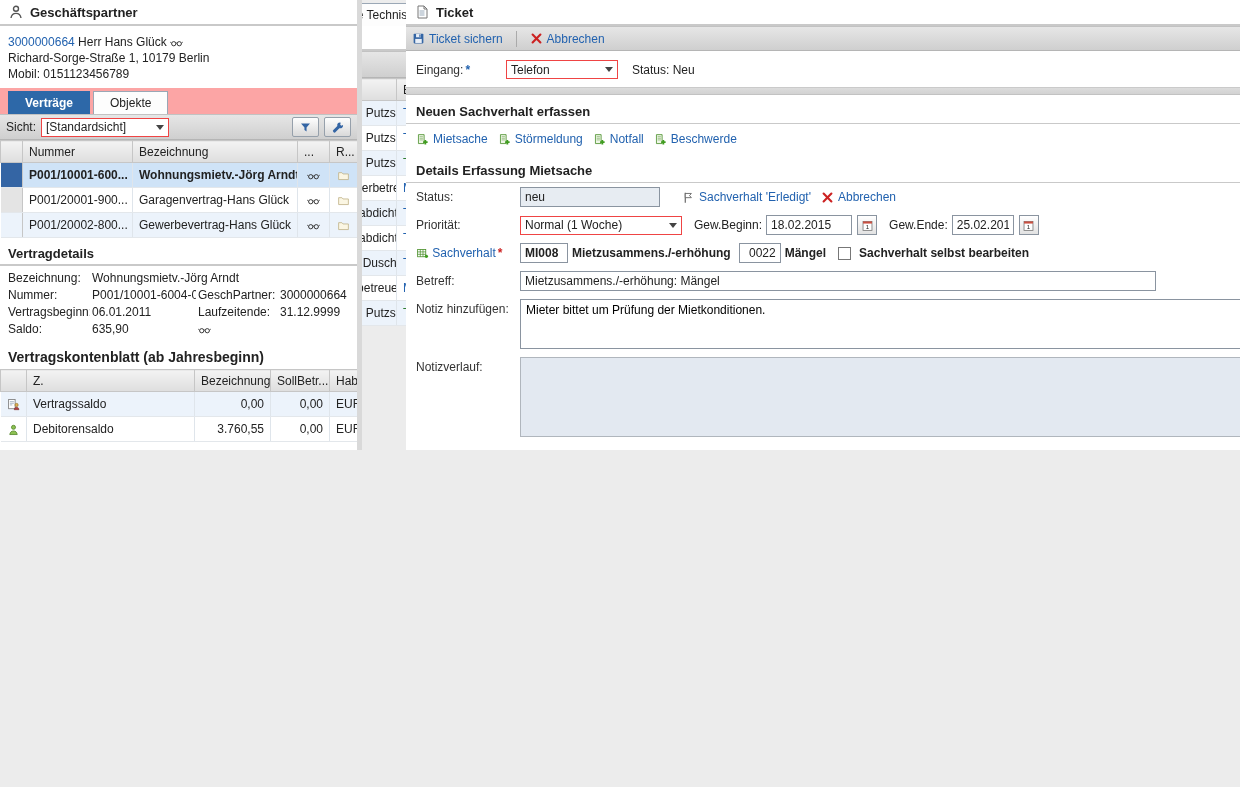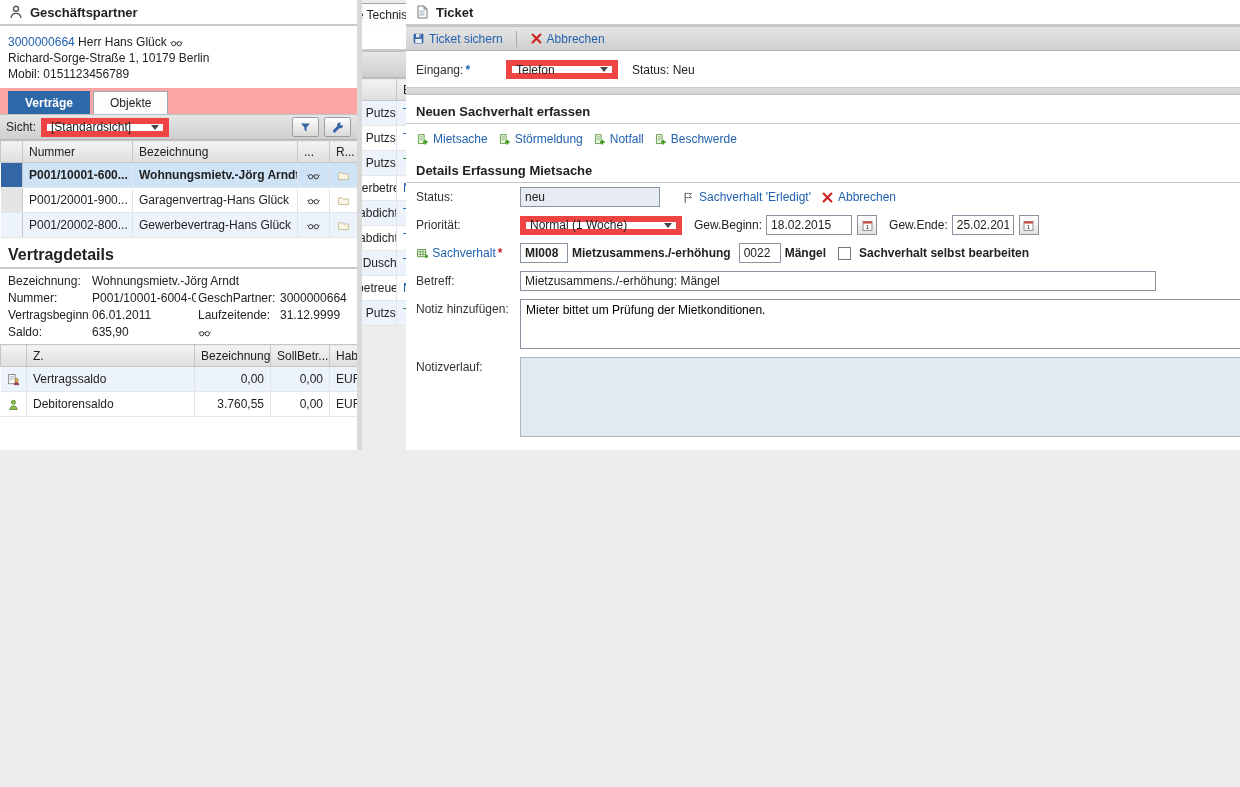--- a/index.html
+++ b/index.html
@@ -21,21 +21,21 @@
   .ic { display:inline-flex; width:16px; height:16px; flex:none; vertical-align:middle; }
   .ic svg { width:100%; height:100%; }
   .ic.sm { width:13px; height:13px; }
 
   
   .graybar { background:linear-gradient(#e6e6e6,#cfcfcf); border-top:1px solid #c2c2c2;
              border-bottom:1px solid #b5b5b5; display:flex; align-items:center; gap:5px; padding:0 6px; }
   .tool-btn { width:27px; height:20px; border:1px solid #96a0ab; border-radius:2px;
               background:linear-gradient(#fefefe,#d9d9d9); display:inline-flex;
               align-items:center; justify-content:center; cursor:pointer; flex:none; }
-  .fake-select { background:#fff; border:6px solid #ef4444; height:19px; display:inline-flex;
+  .fake-select { background:#fff; border:1px solid #ef4444; height:19px; display:inline-flex;
                  align-items:center; justify-content:space-between; padding:0 4px; gap:8px; cursor:pointer; }
   .fake-select .car { width:0; height:0; border-left:4px solid transparent; border-right:4px solid transparent;
                       border-top:5px solid #444; }
   .txtin { border:1px solid #8a94a0; background:#fff; height:20px; padding:0 4px;
            font:12px "Liberation Sans",sans-serif; color:#222; }
   .txtin[readonly] { background:#e7ecf2; }
 
   
   .tabs-row { display:flex; gap:3px; align-items:flex-end; padding:3px 8px 0 8px; background:#fca5a5; }
   .history-sec .tabs-row { background:#ececec; padding-left:1px; }
@@ -51,21 +51,21 @@
            overflow:hidden; white-space:nowrap; background:#fff; }
   .dt tr.alt td { background:#ecf3fb; }
   .dt td.sel-cell { background:#e4e4e4; border-right:1px solid #c6c6c6; }
   .dt tr.selected td { background:#cfe3f7; font-weight:bold; }
   .dt tr.selected td.sel-cell { background:#3465a4; }
   .dt td.num { text-align:right; }
   .dt td.ctr { text-align:center; }
 
   
   .partner-info { padding:8px 8px 6px 8px; line-height:16px; }
-  .section-title { font-weight:bold; font-size:16px; padding:8px 8px 3px 8px; border-bottom:2px solid #c9c9c9; }
+  .section-title { font-weight:bold; font-size:13px; padding:8px 8px 3px 8px; border-bottom:2px solid #c9c9c9; }
   .big-title { font-weight:bold; font-size:14px; padding:8px 8px 4px 8px; }
   .details-grid { display:grid; grid-template-columns:82px 104px 80px auto; padding:5px 8px; row-gap:3px; column-gap:2px; }
   .details-grid > div { overflow:hidden; white-space:nowrap; }
 
   
   .tb-link { display:inline-flex; align-items:center; gap:4px; color:#2262af; cursor:pointer; }
   .tb-sep { width:1px; height:16px; background:#aaa; margin:0 8px; }
   .divider-strip { height:8px; background:linear-gradient(#dcdcdc,#d2d2d2); border-top:1px solid #cacaca; border-bottom:1px solid #c2c2c2; }
   .sec-head { font-weight:bold; font-size:13px; padding:9px 2px 4px 10px; border-bottom:1px solid #c9c9c9; }
   .newlinks { display:flex; gap:10px; padding:8px 10px; align-items:center; }
@@ -233,20 +233,21 @@
       <div><span class="ic sm">
             <svg viewBox="0 0 16 16" xmlns="http://www.w3.org/2000/svg">
               <circle cx="4.6" cy="9.5" r="2.6" fill="none" stroke="#333" stroke-width="1.2"></circle>
               <circle cx="11.4" cy="9.5" r="2.6" fill="none" stroke="#333" stroke-width="1.2"></circle>
               <path d="M7.2 9.2q.8-1 1.6 0M2 9l-1.6-1.4M14 9l1.6-1.4" fill="none" stroke="#333" stroke-width="1.2"></path>
             </svg>
           </span></div>
       <div></div>
     </div>
 
+    <div class="big-title">Vertragskontenblatt (ab Jahresbeginn)</div>
     <table class="dt">
       <colgroup>
           <col style="width:26px">
           <col style="width:168px">
           <col style="width:76px">
           <col style="width:59px">
           <col style="width:28px">
         </colgroup>
       <thead>
           <tr id="konten-head">
@@ -444,21 +445,21 @@
             <svg viewBox="0 0 16 16" xmlns="http://www.w3.org/2000/svg">
               <rect x="2" y="3" width="10" height="9" fill="#fff" stroke="#4a8f2a"></rect>
               <path d="M2 6h10M2 9h10M5.3 3v9M8.6 3v9" stroke="#4a8f2a" stroke-width=".9"></path>
               <circle cx="12.8" cy="11.5" r="2" fill="#3f9c1f"></circle>
             </svg>
           </span>
         <span class="lnk">Sachverhalt</span><span class="req red">*</span>
       </span>
       <input class="txtin bold" style="width: 48px;" value="MI008">
       <span class="bold">Mietzusammens./-erhöhung</span>
-      <input class="txtin" style="width: 42px; margin-left: 4px;" value="0022">
+      <input class="txtin" style="width: 42px; margin-left: 4px; text-align: right;" value="0022">
       <span class="bold">Mängel</span>
       <span class="checkbox"></span>
       <span class="bold">Sachverhalt selbst bearbeiten</span>
     </div>
 
     <div class="frow">
       <span class="flabel">Betreff:</span>
       <input class="txtin" style="width: 636px;" value="Mietzusammens./-erhöhung: Mängel">
     </div>
 

